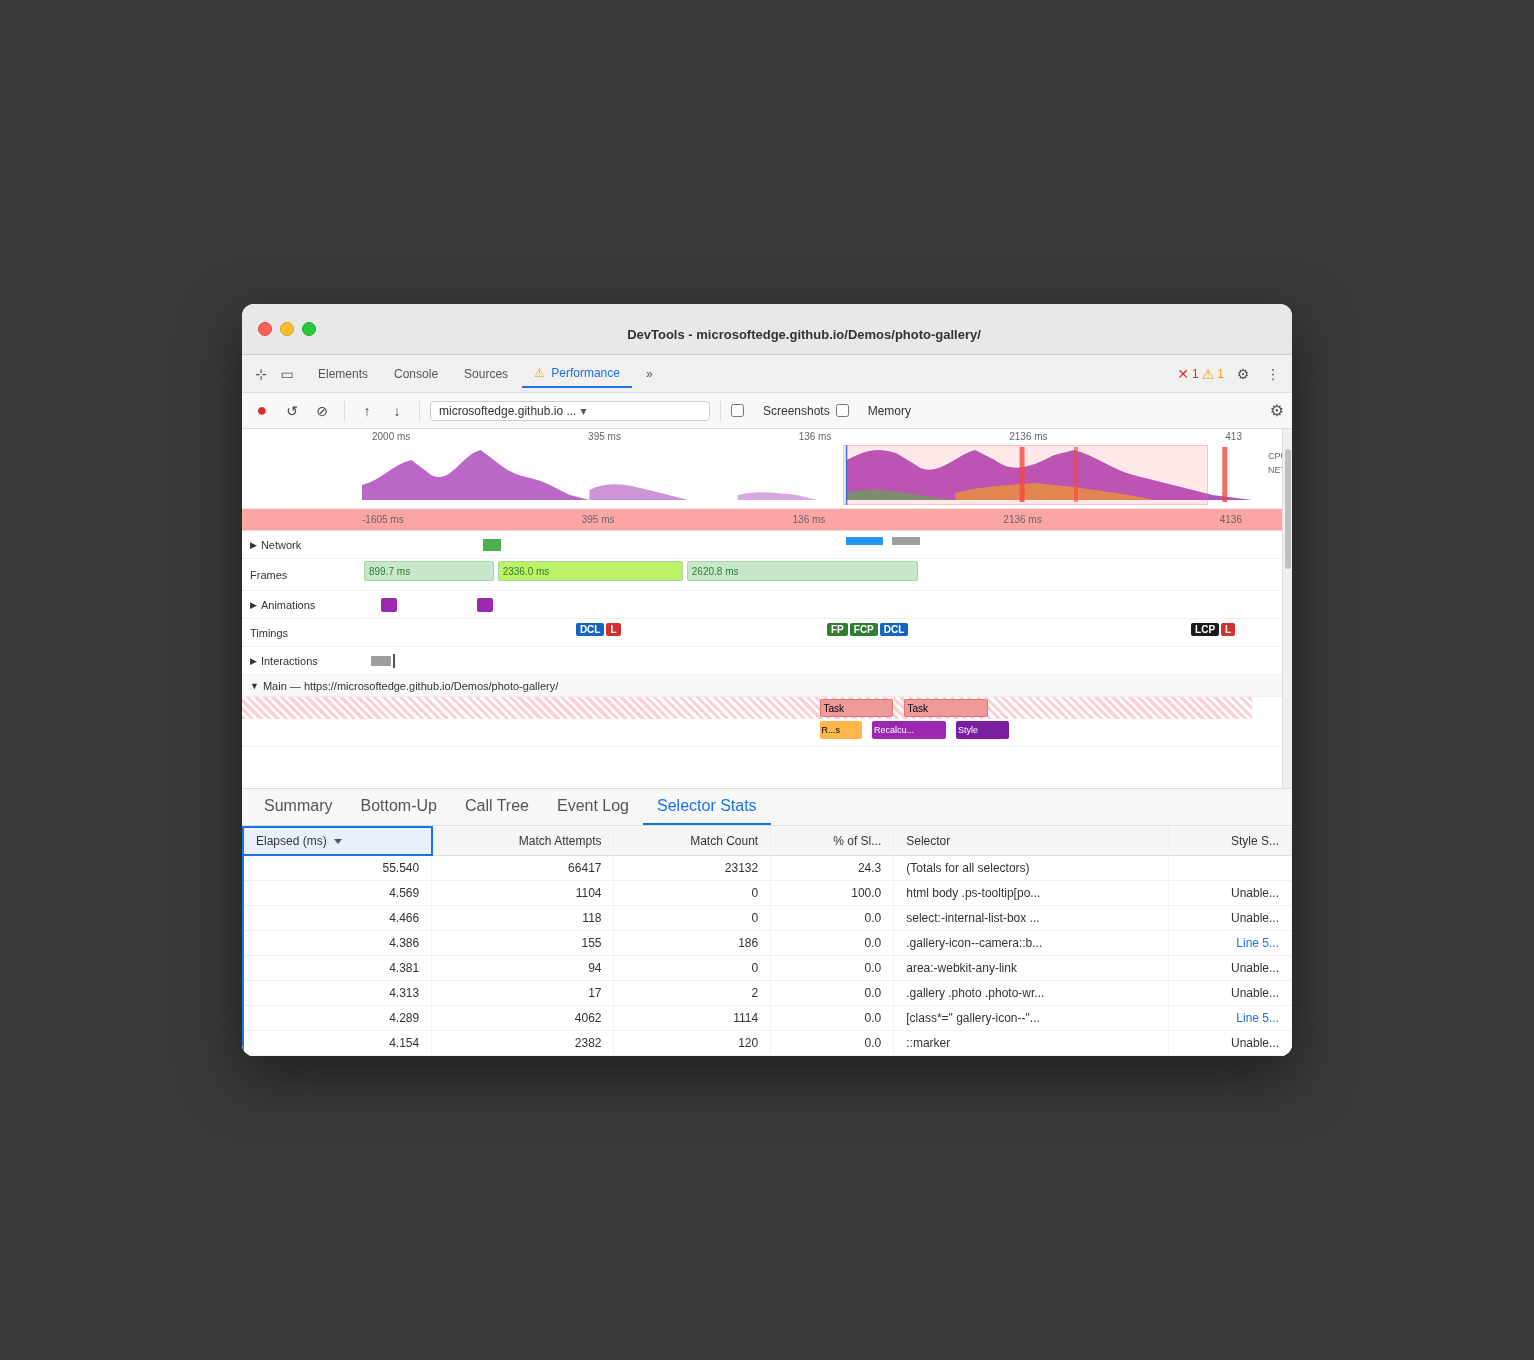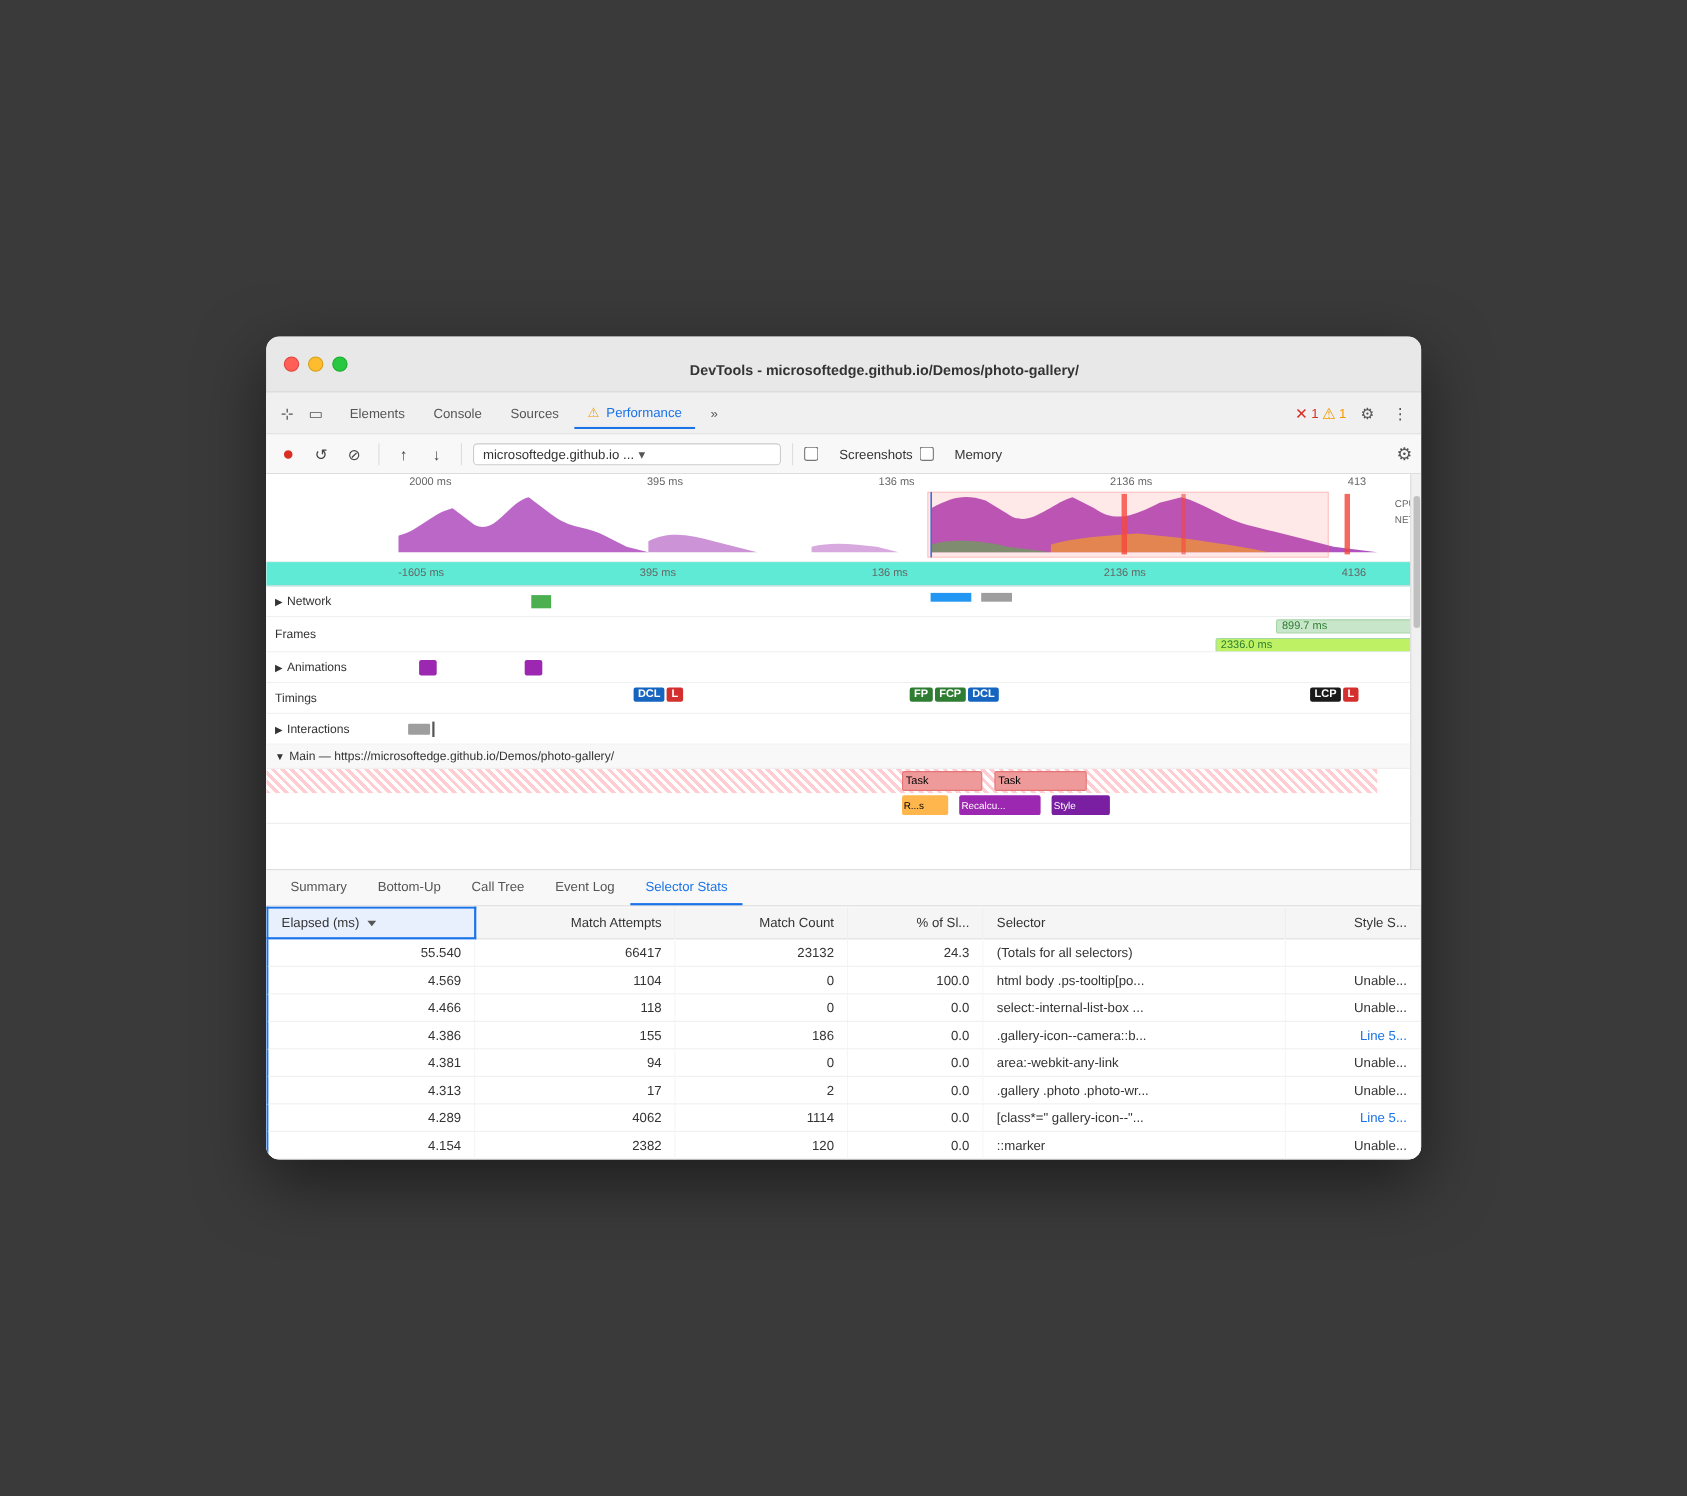--- a/index.html
+++ b/index.html
@@ -205,21 +205,21 @@
     }
     .bottom-tabs {
       display: flex;
       align-items: center;
       border-bottom: 1px solid #ddd;
       background: #f8f8f8;
       padding: 0 8px;
     }
     .bottom-tab {
       padding: 8px 14px;
-      font-size: 12px;
+      font-size: 16px;
       color: #555;
       cursor: pointer;
       border-bottom: 2px solid transparent;
     }
     .bottom-tab.active {
       color: #1a73e8;
       border-bottom: 2px solid #1a73e8;
     }
     .table-container {
       overflow: auto;
@@ -381,21 +381,21 @@
         <div style="position: absolute; right: 5px; top: 20px; font-size: 9px; color: #666; line-height: 1.6;">
           <div>CPU</div>
           <div>NET</div>
         </div>
 
         <div style="position: absolute; top: 16px; left: 120px; right: 40px; height: 60px; pointer-events: none;">
           <div style="position: absolute; left: 54%; right: 5%; top: 0; height: 100%; background: rgba(255,100,100,0.15); border: 1px solid rgba(255,100,100,0.3);"></div>
         </div>
       </div>
 
-      <div style="background: #5eead4; height: 22px; border-bottom: 1px solid #ddd; display: flex; align-items: center; padding-left: 120px; padding-right: 50px; font-size: 10px; color: #666; position: relative;">
+      <div style="background: #fca5a5; height: 22px; border-bottom: 1px solid #ddd; display: flex; align-items: center; padding-left: 120px; padding-right: 50px; font-size: 10px; color: #666; position: relative;">
         <div style="display: flex; justify-content: space-between; width: 100%;">
           <span>-1605 ms</span>
           <span>395 ms</span>
           <span>136 ms</span>
           <span>2136 ms</span>
           <span>4136</span>
         </div>
       </div>
 
       <div class="timeline-row">
@@ -408,21 +408,21 @@
           <div style="position:absolute; left:13%; top:8px; width:2%; height:12px; background:#4caf50;"></div>
           <div style="position:absolute; left:52%; top:6px; width:4%; height:8px; background:#2196f3;"></div>
           <div style="position:absolute; left:57%; top:6px; width:3%; height:8px; background:#9e9e9e;"></div>
         </div>
       </div>
 
       <div class="timeline-row" style="height:32px;">
         <div class="row-label">
           <span>Frames</span>
         </div>
-        <div class="row-data" style="position:relative; display:flex; align-items:flex-end; gap: 4px; padding: 2px; flex-direction: column;">
+        <div class="row-data" style="position:relative; display:flex; align-items:flex-start; gap: 4px; padding: 2px;">
           <div style="background:#c8e6c9; border:1px solid #a5d6a7; border-radius:2px; height:20px; width:14%; display:flex; align-items:center; padding:0 4px; font-size:10px; color:#2e7d32; white-space:nowrap;">
             <span>899.7 ms</span>
           </div>
           <div style="background:#bef264; border:1px solid #a5d6a7; border-radius:2px; height:20px; width:20%; display:flex; align-items:center; padding:0 4px; font-size:10px; color:#2e7d32; white-space:nowrap;">
             <span>2336.0 ms</span>
           </div>
           <div style="background:#c8e6c9; border:1px solid #a5d6a7; border-radius:2px; height:20px; width:25%; display:flex; align-items:center; padding:0 4px; font-size:10px; color:#2e7d32; white-space:nowrap;">
             <span>2620.8 ms</span>
           </div>
         </div>

